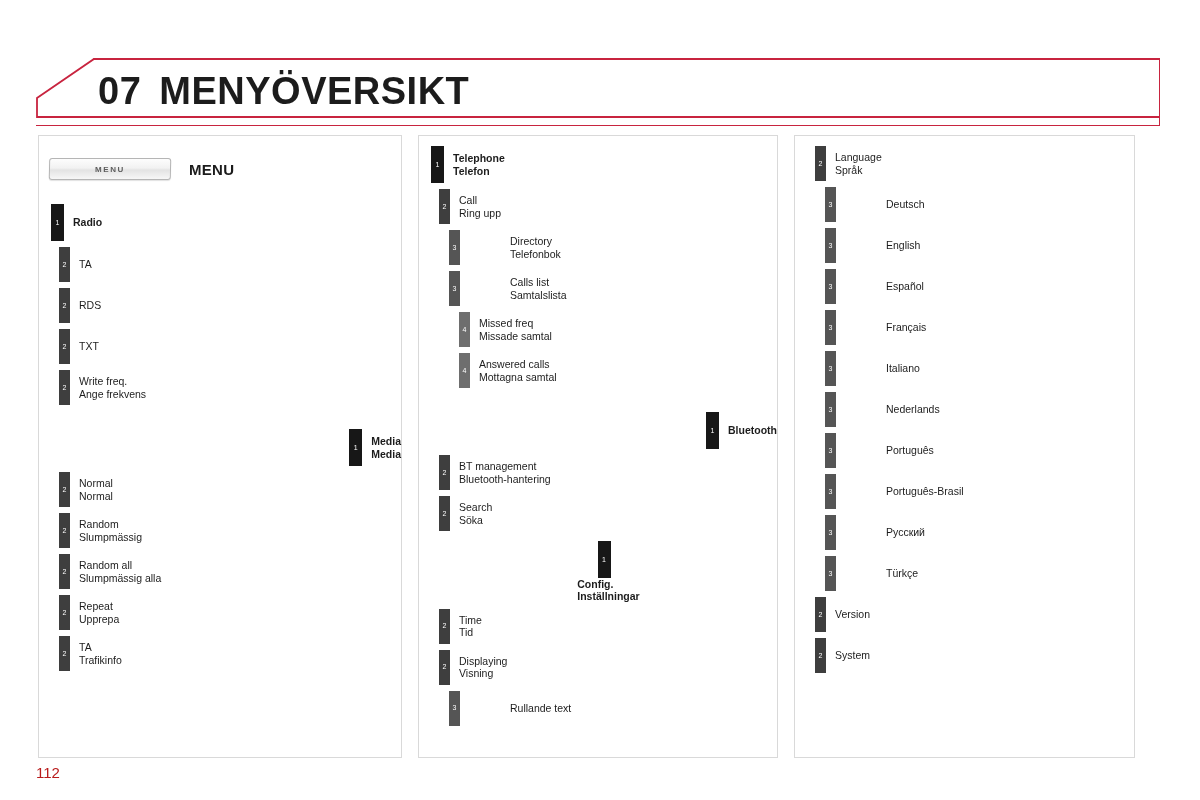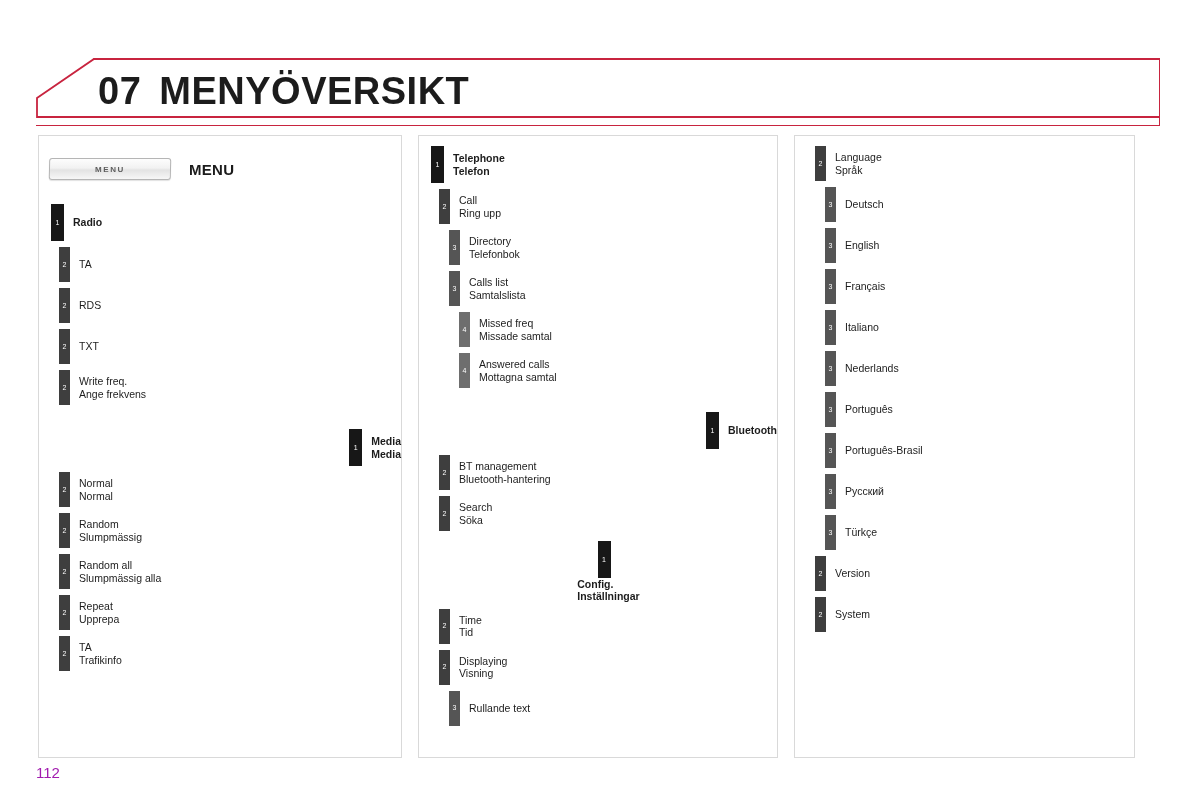--- a/index.html
+++ b/index.html
@@ -152,33 +152,33 @@
     color: #1c1c1c;
     display: block;
   }
   .lvl1 .labels .l-en, .lvl1 .labels .l-sv {
     font-weight: bold;
     font-size: 10.5px;
   }
 
   .item.lvl1 { padding-left: 12px; margin-bottom: 6px; }
   .item.lvl2 { padding-left: 20px; margin-bottom: 6px; }
-  .item.lvl3 { padding-left: 30px; margin-bottom: 6px; }
+  .item.lvl3 { padding-left: 30px; margin-bottom: 6px; gap: 41px; }
   .item.lvl4 { padding-left: 40px; margin-bottom: 6px; }
 
   .item.gap-before { margin-top: 24px; justify-content: flex-end; }
   .item.gap-sm-before { margin-top: 10px; flex-direction: column; }
 
   
   .page-number {
     position: absolute;
     left: 36px;
     top: 764px;
     font-size: 15px;
-    color: #a21caf;
+    color: #b91c1c;
   }
 </style>
 </head>
 <body>
 
 <div class="header-banner">
   <div class="banner-shape"></div>
   <svg class="banner-outline" width="1124" height="60" viewBox="0 0 1124 60">
     <polyline points="1123,1 58,1 1,40 1,59 1123,59" fill="none" stroke="#c8243f" stroke-width="1.8"></polyline>
   </svg>
@@ -389,20 +389,26 @@
           </div>
           <div class="item lvl3">
             <div class="marker">3</div>
             <div class="labels">
               <span class="l-en">English</span>
             </div>
           </div>
           <div class="item lvl3">
             <div class="marker">3</div>
             <div class="labels">
+              <span class="l-en">Español</span>
+            </div>
+          </div>
+          <div class="item lvl3">
+            <div class="marker">3</div>
+            <div class="labels">
               <span class="l-en">Français</span>
             </div>
           </div>
           <div class="item lvl3">
             <div class="marker">3</div>
             <div class="labels">
               <span class="l-en">Italiano</span>
             </div>
           </div>
           <div class="item lvl3">

